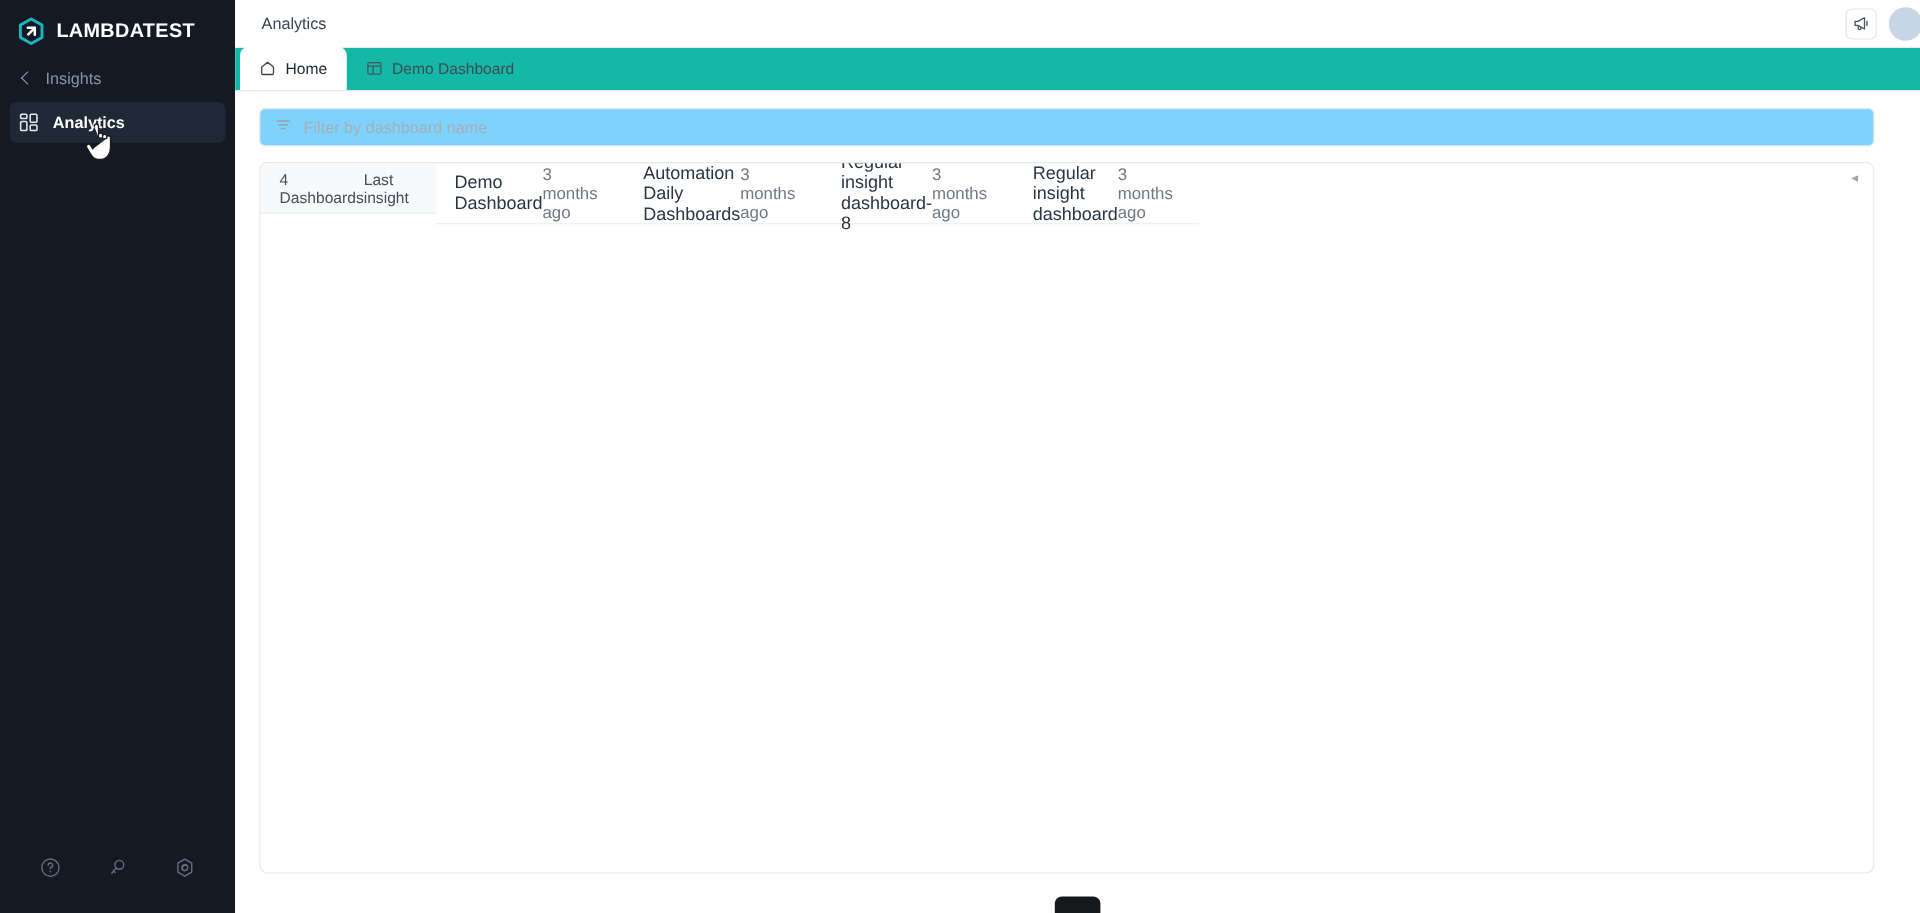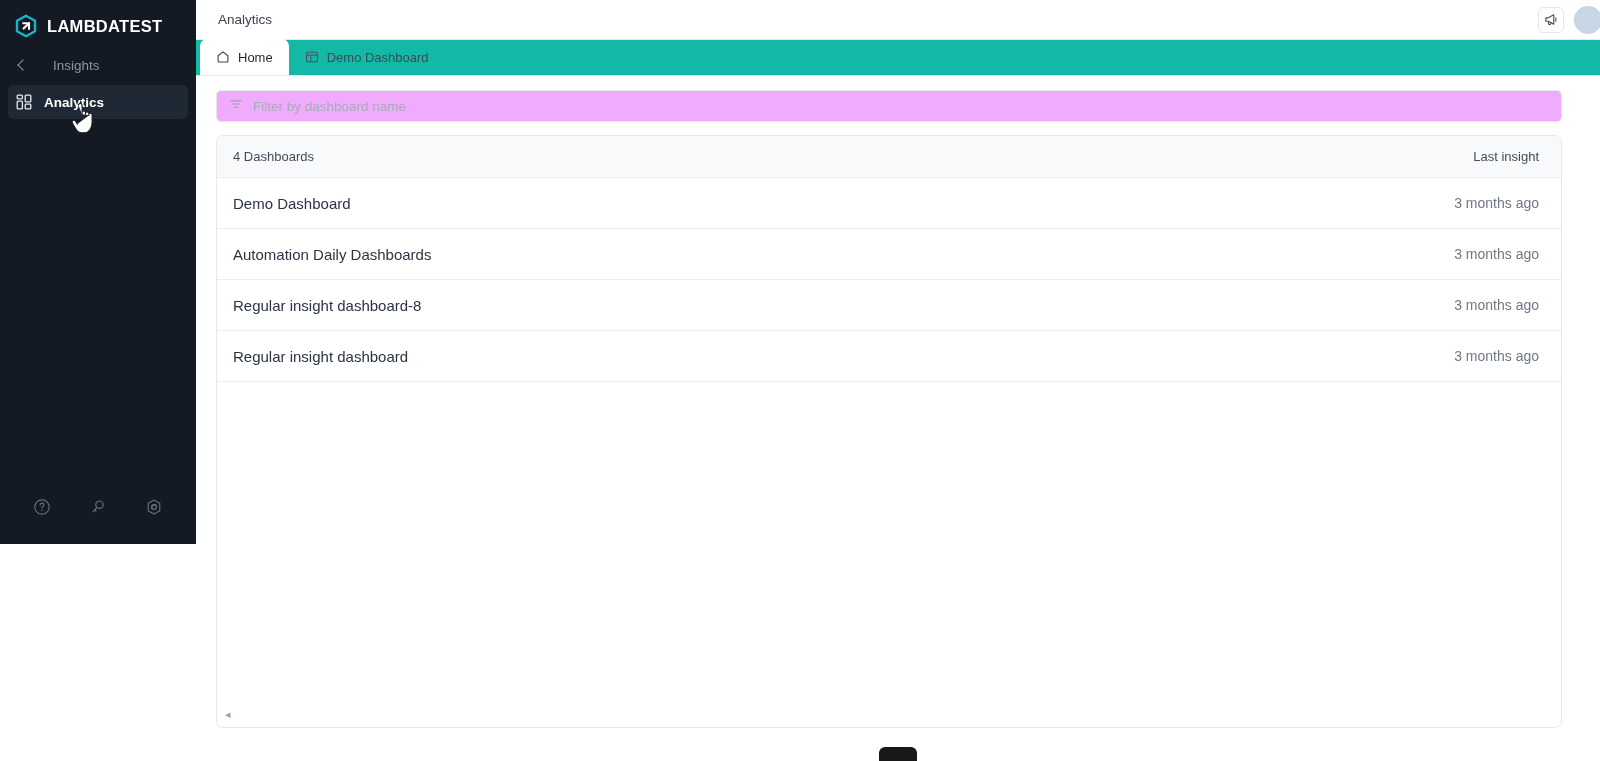--- a/index.html
+++ b/index.html
@@ -13,21 +13,21 @@
   #app {
     position: relative;
     width: 1600px;
     height: 761px;
     display: flex;
   }
 
   
   .sidebar {
     width: 196px;
-    height: 544px;
+    height: 761px;
     background: #141a23;
     flex: 0 0 196px;
     position: relative;
   }
   .brand {
     display: flex;
     align-items: center;
     gap: 9px;
     padding: 12px 0 0 14px;
     height: 40px;
@@ -39,21 +39,21 @@
     font-weight: bold;
     letter-spacing: 0.3px;
   }
   .nav-section {
     margin-top: 10px;
     padding: 0 8px;
   }
   .nav-back {
     display: flex;
     align-items: center;
-    gap: 25px;
+    gap: 10px;
     height: 30px;
     padding-left: 8px;
     color: #8b95a5;
     font-size: 13.5px;
     cursor: pointer;
   }
   .chev-left {
     width: 12px; height: 12px;
     display: inline-block;
     position: relative;
@@ -186,21 +186,21 @@
   }
   .filter-bar {
     height: 32px;
     flex: 0 0 32px;
     border: 1px solid #e6e8ec;
     border-radius: 5px;
     display: flex;
     align-items: center;
     gap: 10px;
     padding: 0 12px;
-    background: #f0abfc;
+    background: #7dd3fc;
     margin-right: 18px;
   }
   .filter-input {
     border: none;
     outline: none;
     font-family: "Liberation Sans", sans-serif;
     font-size: 13.5px;
     color: #3a4150;
     width: 100%;
     background: transparent;
@@ -209,21 +209,21 @@
 
   .card {
     margin-top: 13px;
     margin-right: 18px;
     margin-bottom: 33px;
     border: 1px solid #e6e8ec;
     border-radius: 7px;
     background: #fff;
     flex: 1 1 auto;
     display: flex;
-    flex-direction: column;
+    flex-direction: row;
     min-height: 0;
     overflow: hidden;
   }
   .card-head {
     height: 42px;
     flex: 0 0 42px;
     background: #f8f9fa;
     border-bottom: 1px solid #eceef1;
     display: flex;
     align-items: center;

